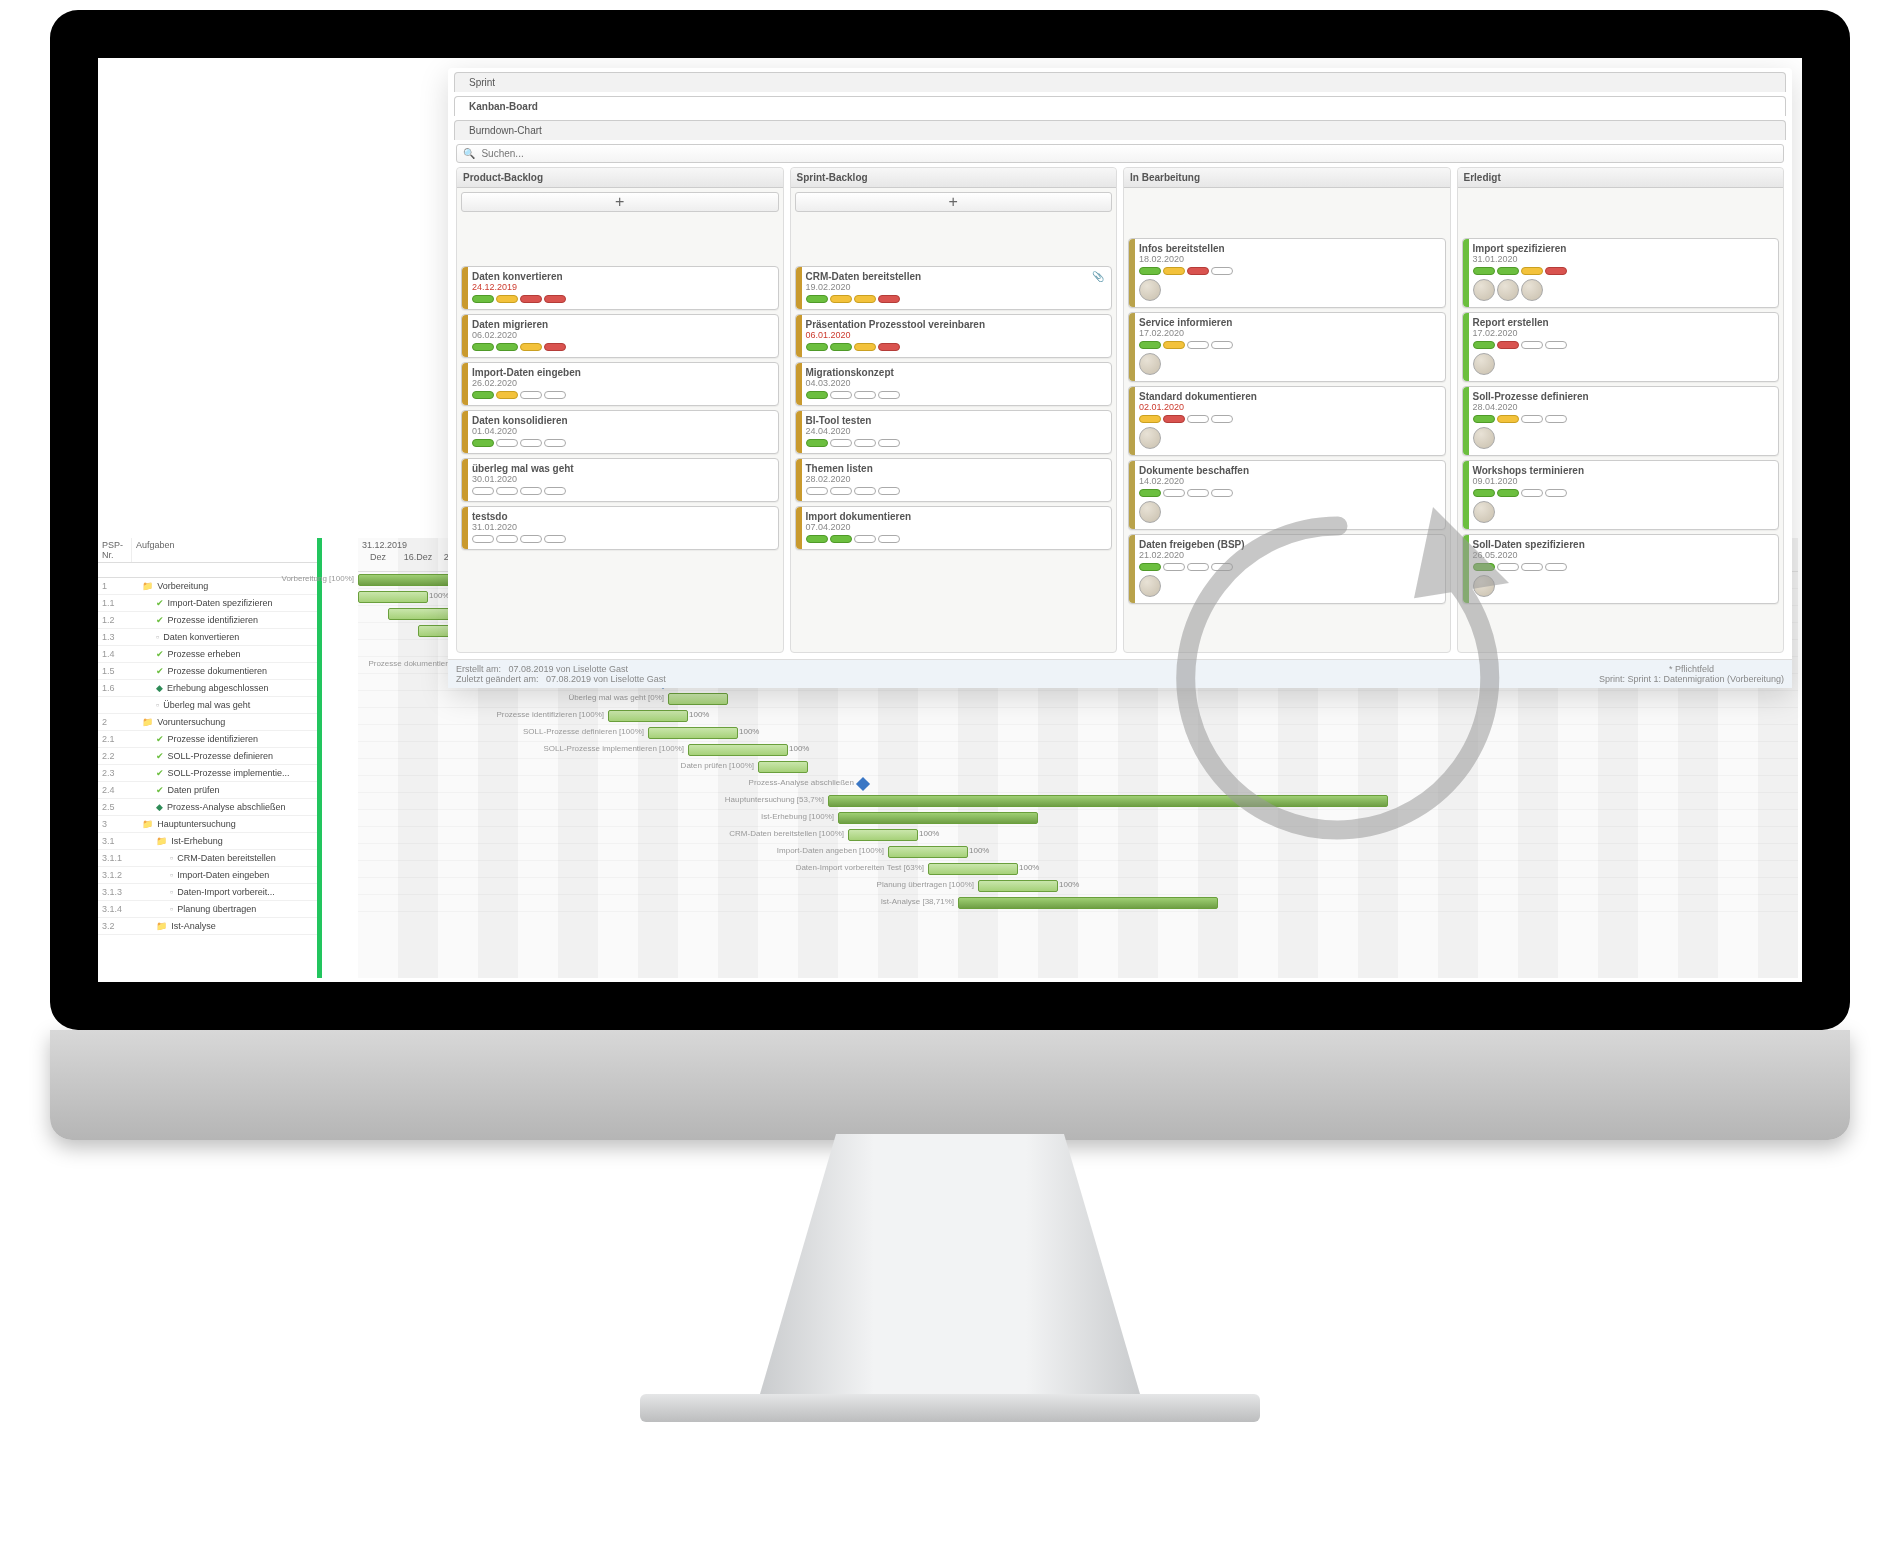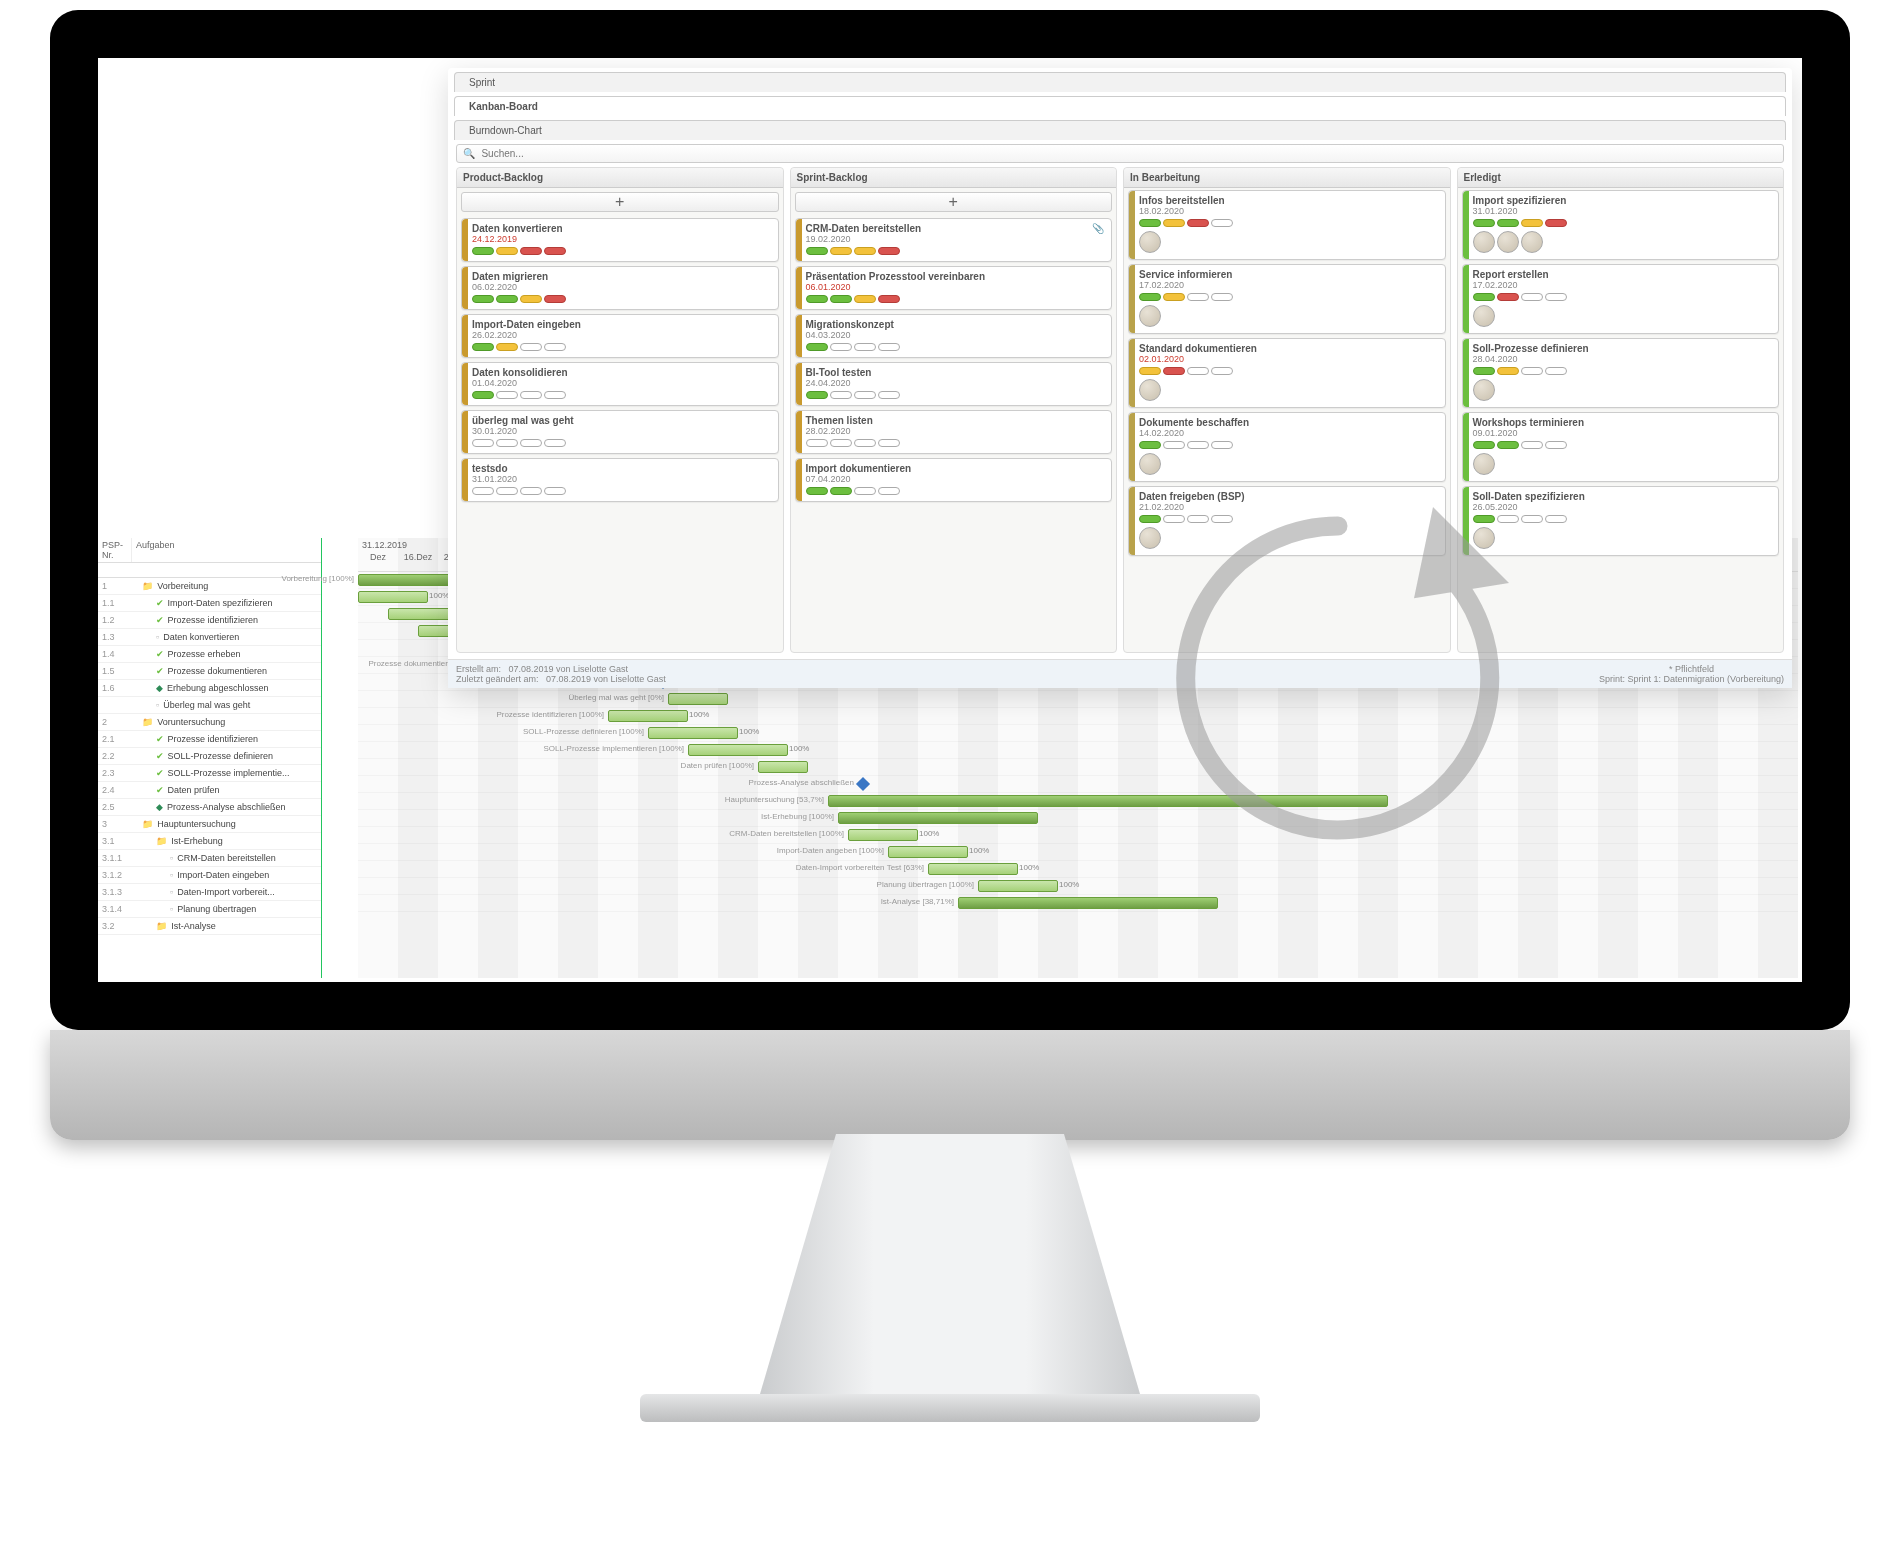--- a/index.html
+++ b/index.html
@@ -60,21 +60,21 @@
   
   .gantt {
     position: absolute;
     left: 0; top: 480px;
     width: 1700px; height: 440px;
     background: #fff;
     font-size: 9px;
   }
   .gantt-left {
     position:absolute; left:0; top:0; width:224px; height:100%;
-    border-right:1px solid #22c55e;
+    border-right:5px solid #22c55e;
   }
   .gantt-left .hdr { display:flex; border-bottom:1px solid #ddd; font-size:9px; color:#666; }
   .gantt-left .hdr > div { padding:2px 4px; }
   .gantt-left .hdr .c1 { width:34px; border-right:1px solid #eee; }
   .gantt-left .hdr .c2 { flex:1; }
   .gantt-filter { width:100%; border:none; border-bottom:1px solid #ddd; padding:2px 4px; font-size:9px; }
   .gantt-row { display:flex; align-items:center; border-bottom:1px solid #f0f0f0; height:17px; }
   .gantt-row .num { width:34px; color:#999; padding-left:4px; }
   .gantt-row .lbl { flex:1; white-space:nowrap; overflow:hidden; text-overflow:ellipsis; }
   .icon-folder { color:#e0a800; margin-right:4px; }
@@ -130,21 +130,21 @@
     background:linear-gradient(#f7f7f7,#e7e7e7);
     border-bottom:1px solid #ccc;
     padding:4px 6px; font-weight:bold; color:#555;
     border-radius:4px 4px 0 0;
   }
   .add-btn {
     margin:4px; border:1px solid #ccc; border-radius:3px;
     background:linear-gradient(#fff,#eee);
     text-align:center; font-size:16px; line-height:14px; padding:2px 0; color:#666; cursor:pointer;
   }
-  .cards { padding:2px 4px; overflow:auto; }
+  .cards { padding:2px 4px; overflow:auto;margin-top:48px; }
   .card {
     background:#fff; border:1px solid #ccc; border-radius:4px;
     margin-bottom:4px; padding:4px 6px 6px 10px; position:relative;
     box-shadow:0 1px 1px rgba(0,0,0,.05);
   }
   .card::before {
     content:""; position:absolute; left:0; top:0; bottom:0; width:6px;
     border-radius:4px 0 0 4px;
     background: var(--stripe,#c99a2e);
   }

